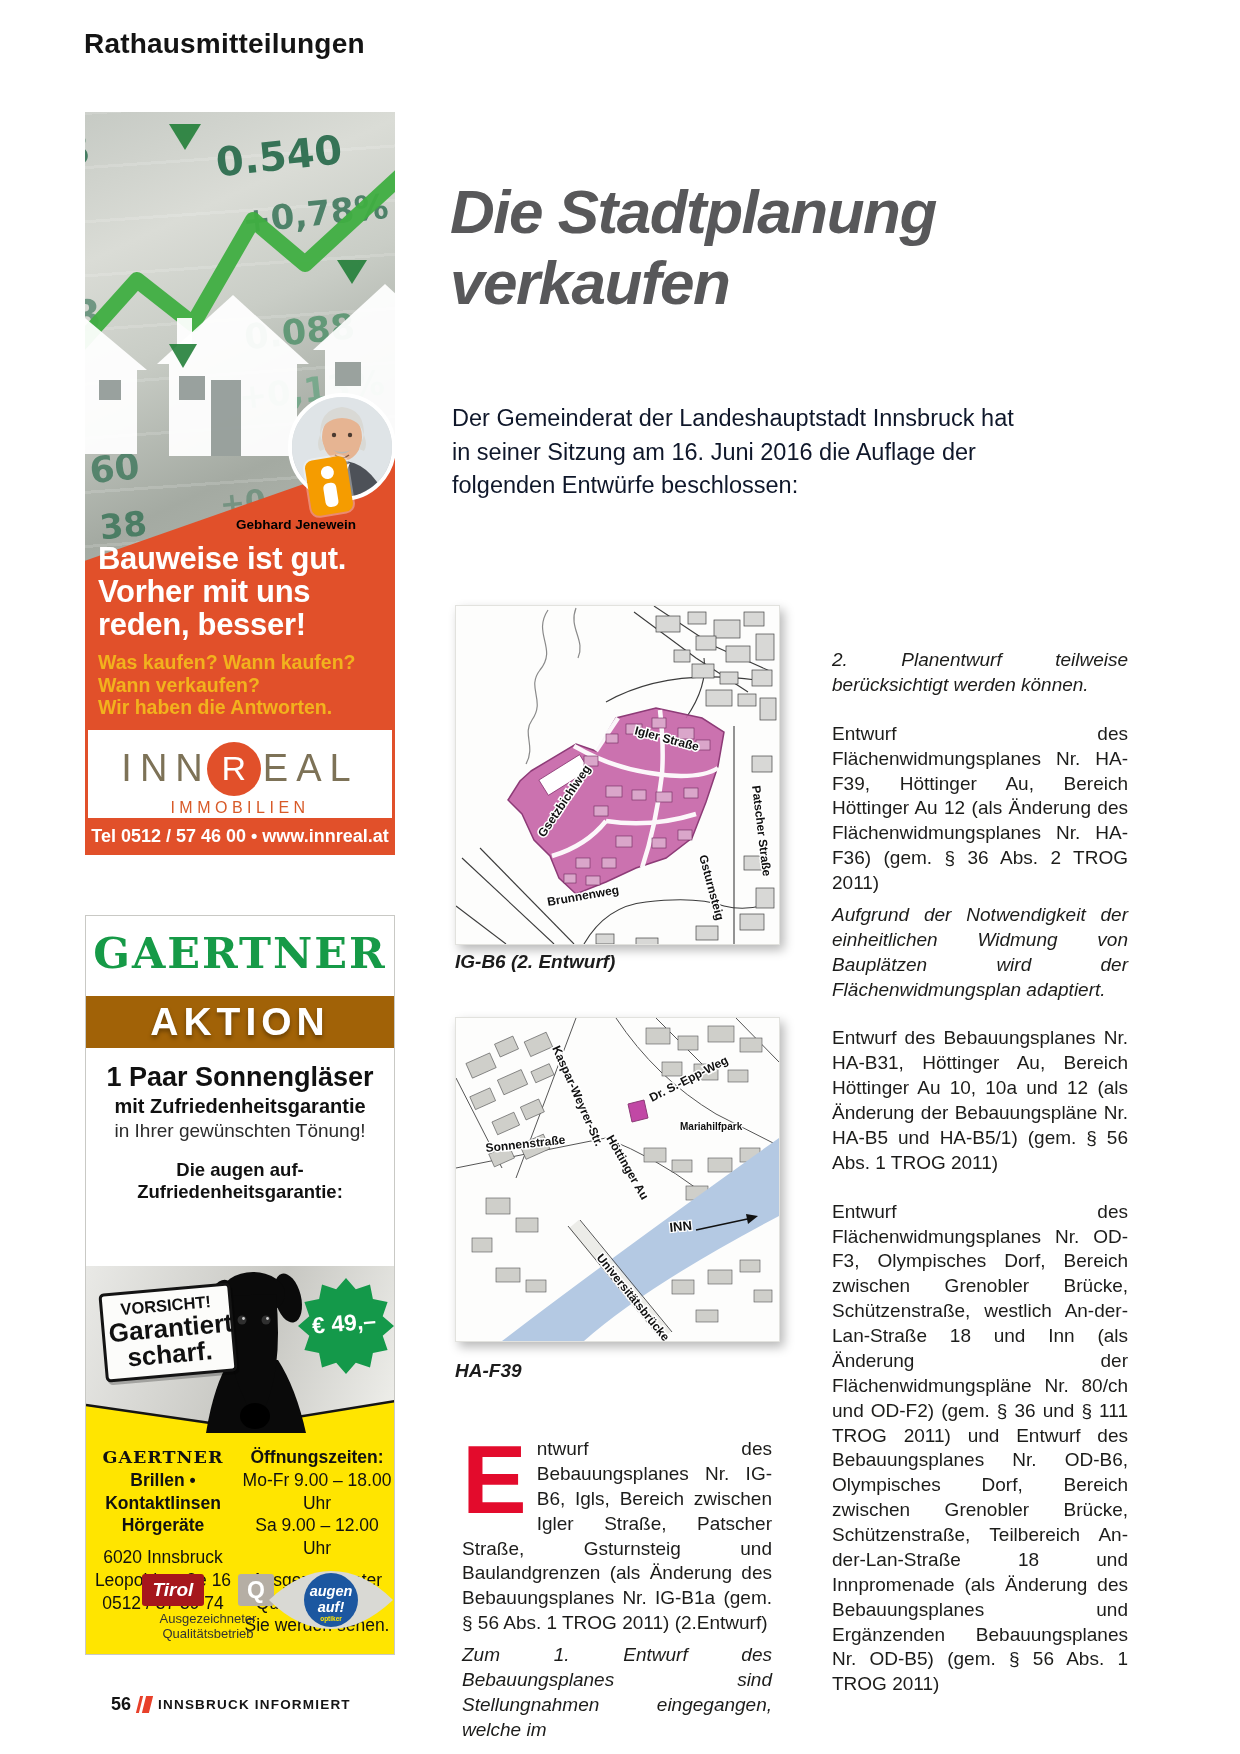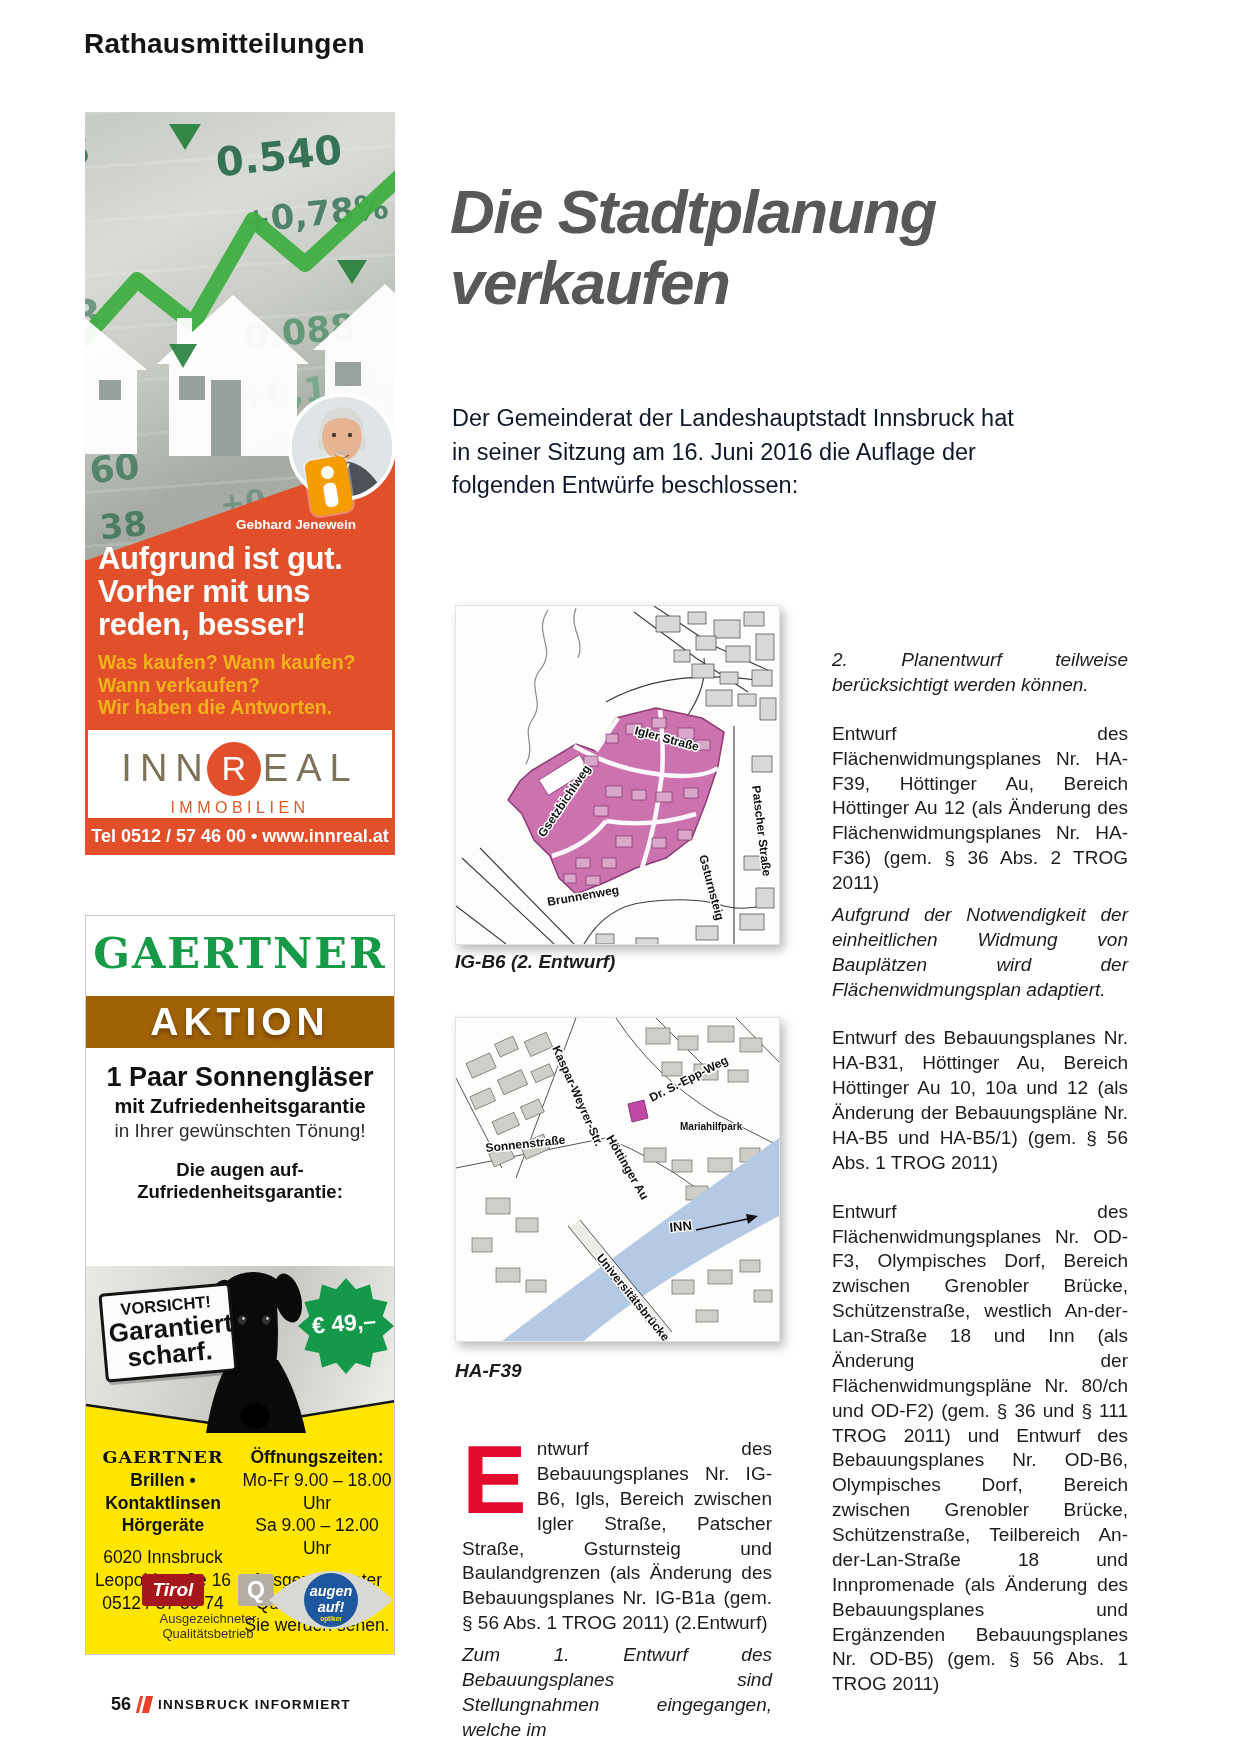--- a/index.html
+++ b/index.html
@@ -34,21 +34,21 @@
   .in-art{position:absolute;left:0;top:0;width:310px;height:460px;}
   .in-orange{position:absolute;left:0;top:340px;width:310px;height:403px;background:#e1502a;
       clip-path:polygon(0 27%,100% 0,100% 100%,0 100%);z-index:5;}
   .portrait{position:absolute;left:203px;top:281px;width:100px;height:100px;border-radius:50%;
       border:4px solid #fff;overflow:hidden;background:linear-gradient(#e6eaec,#b9bec3);z-index:6;}
   .ibadge{position:absolute;left:223px;top:346px;width:42px;height:56px;background:#f59c00;border-radius:8px;
       transform:rotate(-9deg);z-index:7;display:flex;flex-direction:column;align-items:center;justify-content:center;box-shadow:0 0 0 2px #ffffff55;}
   .ibadge .dot{width:13px;height:13px;border-radius:50%;background:#fff;}
   .ibadge .stem{width:13px;height:24px;border-radius:5px;background:#fff;margin-top:4px;}
   .p-caption{position:absolute;left:118px;top:405px;width:186px;text-align:center;font-size:13.5px;
-      font-weight:bold;color:#ffffff;z-index:8;}
+      font-weight:bold;color:#000000;z-index:8;}
   .in-headline{position:absolute;left:13px;top:430px;font-size:31px;font-weight:bold;color:#fff;
       line-height:1.07;letter-spacing:-.3px;z-index:8;}
   .in-quest{position:absolute;left:13px;top:539px;font-size:19.5px;font-weight:bold;color:#f2b21d;line-height:1.16;z-index:8;}
   .in-band{position:absolute;left:3px;right:3px;top:618px;height:98px;background:#fff;z-index:9;
       display:flex;flex-direction:column;align-items:center;justify-content:center;}
   .in-logo{display:flex;align-items:center;}
   .in-logo .ltr{font-size:38px;font-weight:400;color:#7d7257;letter-spacing:8px;font-family:"Liberation Sans",sans-serif;}
   .in-logo .rc{width:54px;height:54px;border-radius:50%;background:#e1502a;color:#fff;display:flex;
       align-items:center;justify-content:center;font-size:34px;margin:0 2px 0 -4px;}
   .in-immo{font-size:16px;color:#d85a28;letter-spacing:4.5px;margin-top:3px;}
@@ -178,21 +178,21 @@
         <circle cx="42" cy="38" r="2.2" fill="#4a3a30"></circle>
           <circle cx="58" cy="38" r="2.2" fill="#4a3a30"></circle>
       </svg>
     </div>
     <div class="ibadge">
         <div class="dot"></div>
         <div class="stem"></div>
       </div>
     <div class="p-caption">Gebhard Jenewein</div>
     <div class="in-headline">
-      <div>Aufgrund ist gut.</div>
+      <div>Bauweise ist gut.</div>
       <div>Vorher mit uns</div>
       <div>reden, besser!</div>
     </div>
     <div class="in-quest">
       <div>Was kaufen? Wann kaufen?</div>
       <div>Wann verkaufen?</div>
       <div>Wir haben die Antworten.</div>
     </div>
     <div class="in-band">
       <div class="in-logo">

